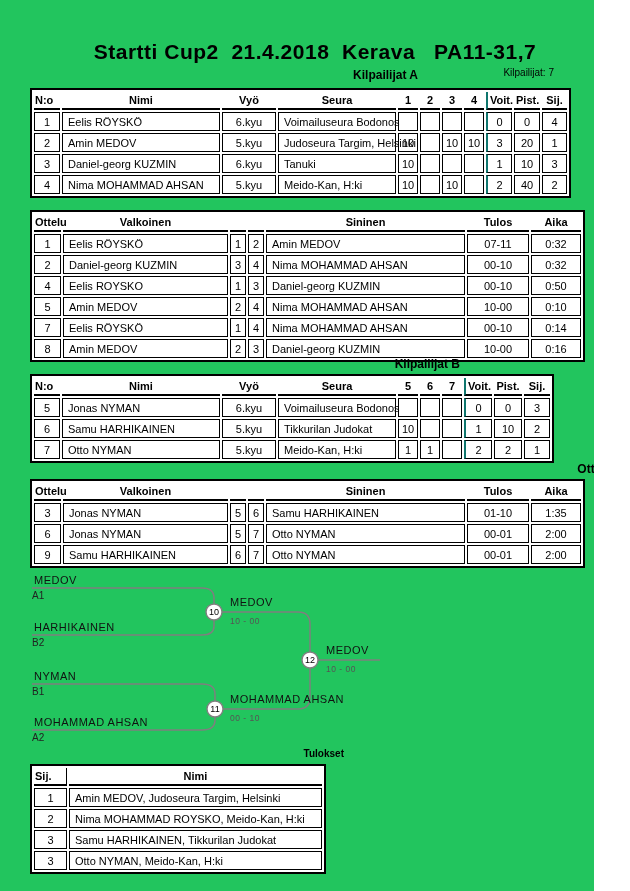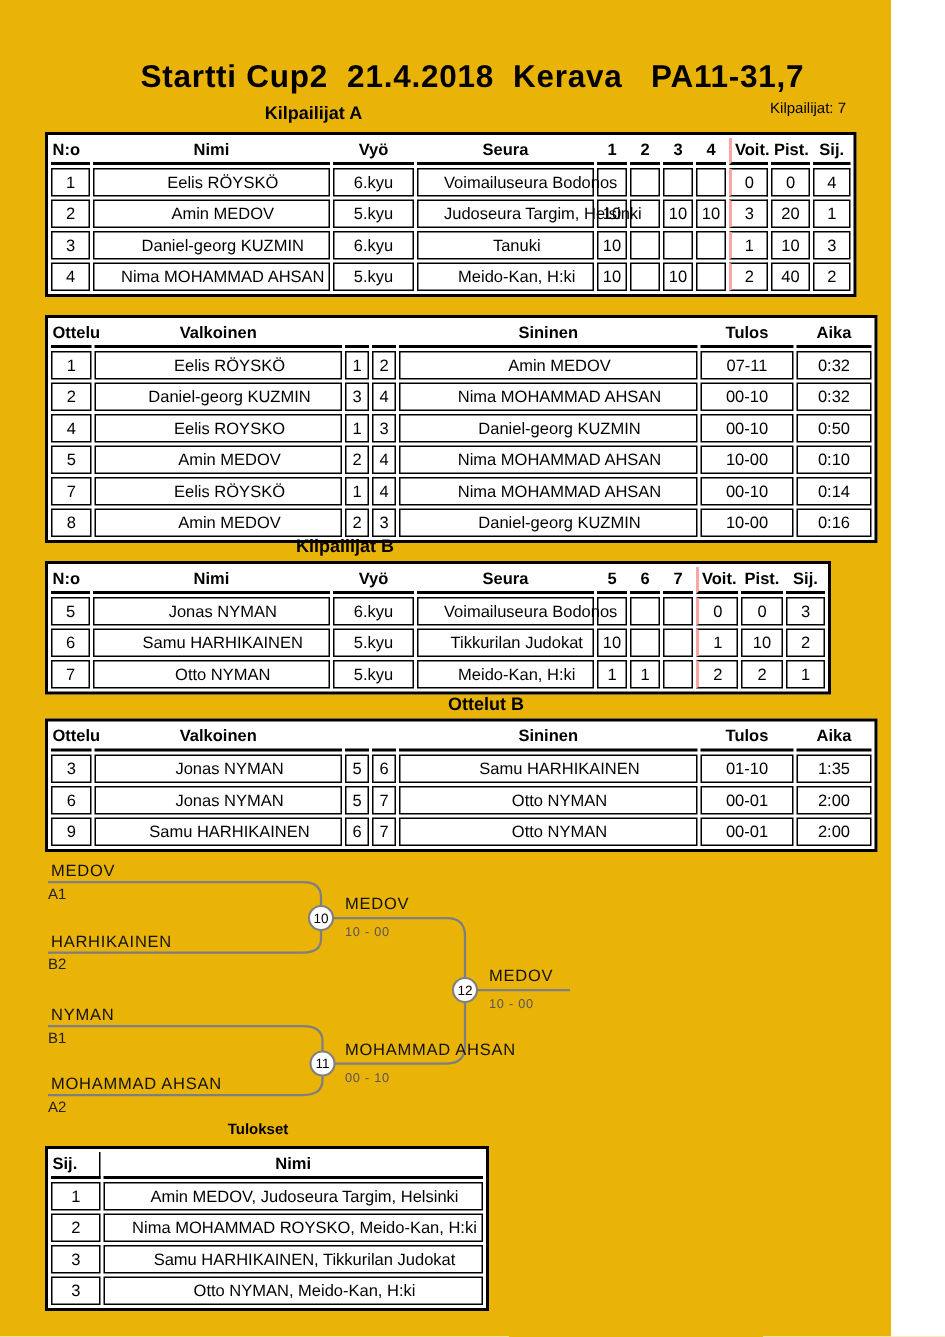--- a/index.html
+++ b/index.html
@@ -1,37 +1,37 @@
 <!DOCTYPE html>
 <html><head>
 <meta charset="utf-8">
 <style>
   html,body{margin:0;padding:0;background:#fff;}
-  #page{position:relative;width:594px;height:891px;background:#eab308;
+  #page{position:relative;width:594px;height:891px;background:#22c55e;
         font-family:"Liberation Sans","DejaVu Sans",sans-serif;color:#000;overflow:hidden;text-decoration:underline;}
   .abs{position:absolute;}
   #main-title{top:40px;left:0;width:630px;text-align:center;font-size:21px;font-weight:bold;
               white-space:pre;letter-spacing:0.5px;}
-  .section-title{font-size:12px;font-weight:bold;text-align:center;}
+  .section-title{font-size:12px;font-weight:bold;text-align:right;}
   #title-ka{top:68px;left:0;width:418px;}
   #title-oa{top:197px;left:0;width:600px;}
   #title-kb{top:357px;left:0;width:460px;}
   #title-ob{top:462px;left:0;width:608px;margin-left:20px;}
   #title-tu{top:748px;left:0;width:344px;font-size:10px;}
-  #competitors-count{top:67px;right:30px;font-size:10px;}
+  #competitors-count{top:67px;right:40px;font-size:10px;}
 
   table.rpt{position:absolute;border-collapse:separate;border-spacing:2px;
             border:2px solid #000;table-layout:fixed;background:#fff;}
   table.rpt th{border:0;border-bottom:2px solid #000;font-size:11px;font-weight:bold;
                height:14px;padding:1px 2px;text-align:center;overflow:visible;white-space:nowrap;}
   table.rpt td{border:1px solid #000;font-size:11px;height:15px;padding:1px 2px;
                text-align:center;overflow:visible;white-space:nowrap;}
-  table.rpt td.al{text-align:center;padding-left:17px;}
+  table.rpt td.al{text-align:left;padding-left:5px;}
   table.rpt th.hl{text-align:left;padding-left:1px;}
-  table.rpt .thick{border-left:2px solid #fca5a5;margin-top:21px;}
+  table.rpt .thick{border-left:2px solid #0f766e;margin-top:21px;}
   table.rpt th.hr{border-right:1px solid #000;}
   #tbl-ka{top:88px;left:30px;width:513px;}
   #tbl-oa{top:210px;left:30px;width:535px;}
   #tbl-kb{top:374px;left:30px;width:496px;}
   #tbl-ob{top:479px;left:30px;width:535px;}
   #tbl-tu{top:764px;left:30px;width:286px;}
 
   #bracket{top:558px;left:0;}
   #bracket path{fill:none;stroke:#7f7f7f;stroke-width:1.5;}
   #bracket circle{fill:#fff;stroke:#7f7f7f;stroke-width:1.4;}

